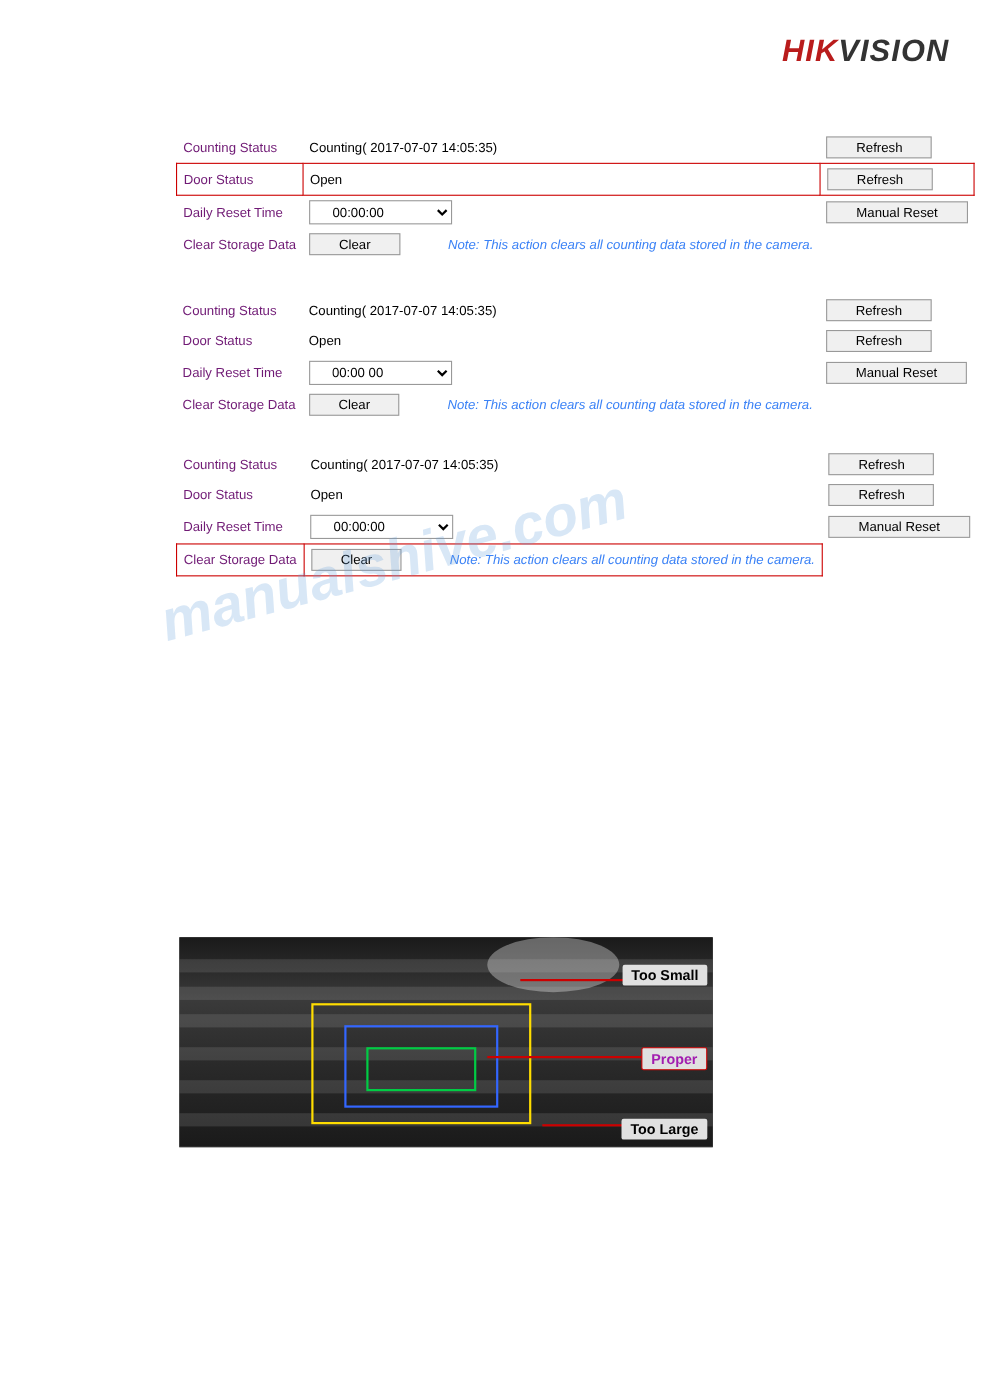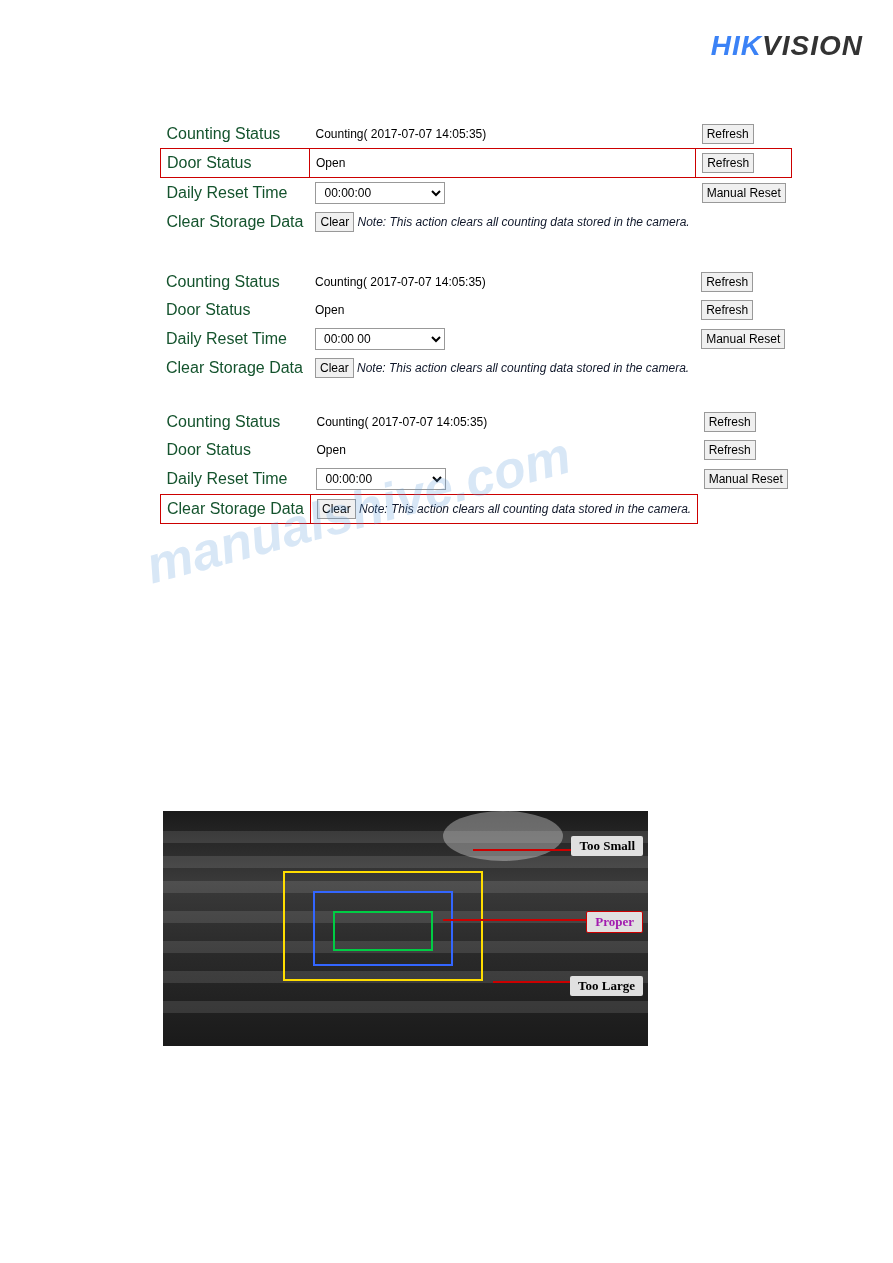--- a/index.html
+++ b/index.html
@@ -21,21 +21,21 @@
     }
     .logo-text {
       font-size: 28px;
       font-weight: 900;
       font-style: italic;
       color: #cc0000;
       letter-spacing: 1px;
       font-family: Arial Black, Arial, sans-serif;
     }
     .logo-text span.hik {
-      color: #3b82f6;
+      color: #b91c1c;
     }
     .logo-text span.vision {
       color: #333;
       text-align: right;
     }
 
     
     .panel-section {
       position: absolute;
       left: 160px;
@@ -48,57 +48,58 @@
     }
 
     .panel-section table td {
       padding: 4px 6px;
       vertical-align: middle;
       white-space: nowrap;
     }
 
     .label-cell {
       width: 130px;
-      color: #14532d;
-      font-size: 16px;
+      color: #701a75;
+      font-size: 12px;
     }
 
     .value-cell {
       font-size: 12px;
     }
 
     
     .bordered-row td {
       border: 1px solid #cc0000;
     }
 
     
     .btn {
       border: 1px solid #999;
       background: #f0f0f0;
-      padding: 2px 4px;
+      padding: 2px 26px;
       font-size: 12px;
       cursor: pointer;
       color: #000;
     }
 
     
     .time-select {
       border: 1px solid #999;
       background: #fff;
-      padding: 2px 4px;
+      padding: 2px 16px;
       font-size: 12px;
       width: 130px;
     }
 
     
     .note-text {
-      color: #0f172a;
+      color: #3b82f6;
       font-size: 12px;
       font-style: italic;
+      margin-left: 40px;
     }
 
     
     .watermark {
       position: absolute;
       left: 140px;
       top: 480px;
       font-size: 52px;
       color: rgba(100, 160, 220, 0.25);
       font-style: italic;
@@ -107,26 +108,25 @@
       pointer-events: none;
       font-family: Arial, sans-serif;
       z-index: 10;
       white-space: nowrap;
     }
 
     
     .camera-image {
       position: absolute;
       left: 163px;
-      top: 811px;
+      top: 852px;
       width: 485px;
-      height: 235px;
+      height: 191px;
       background: #2a2a2a;
       overflow: hidden;
-      font-family: Liberation Serif, serif;
     }
 
     
     .camera-bg {
       width: 100%;
       height: 100%;
       background: linear-gradient(180deg, #1a1a1a 0%, #3a3a3a 30%, #2a2a2a 60%, #1a1a1a 100%);
       position: relative;
     }
 

